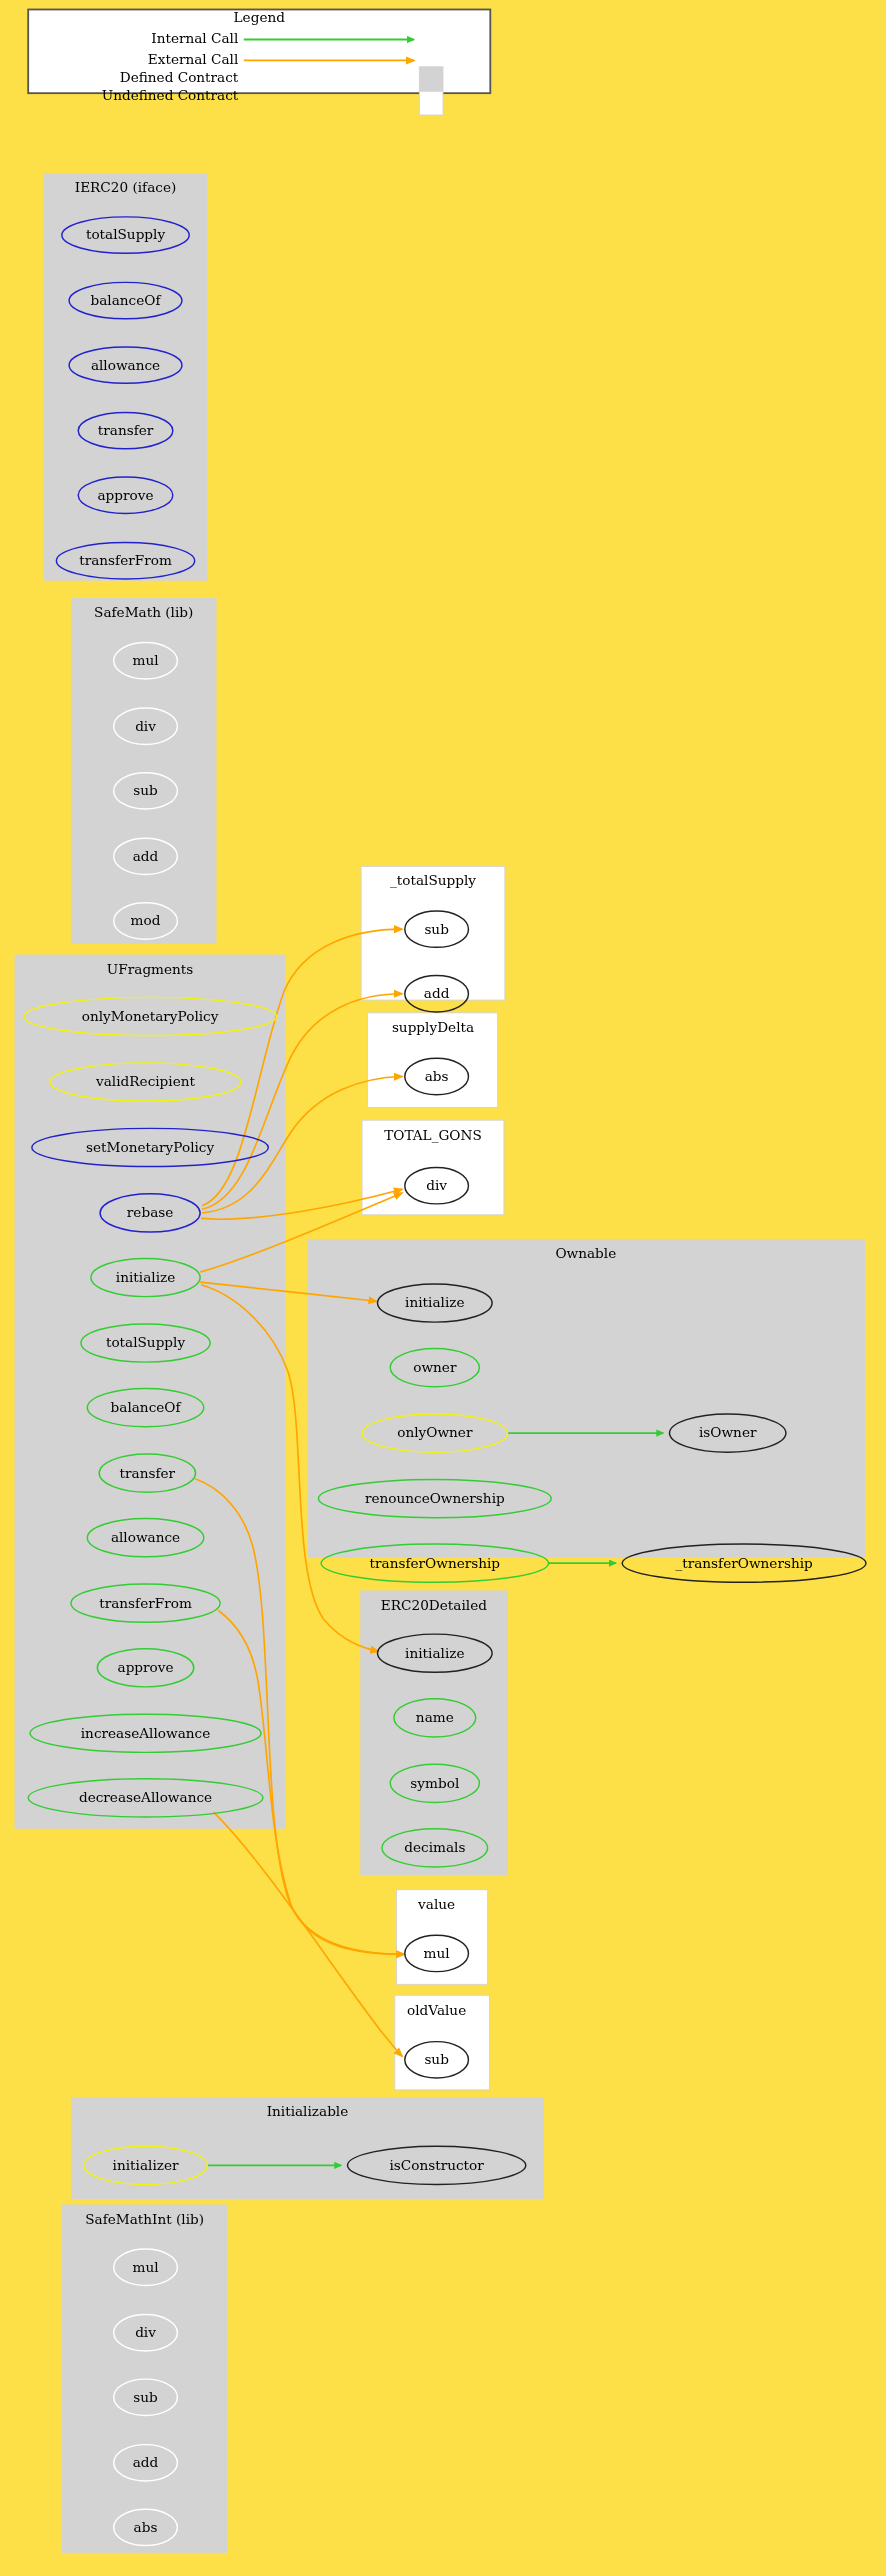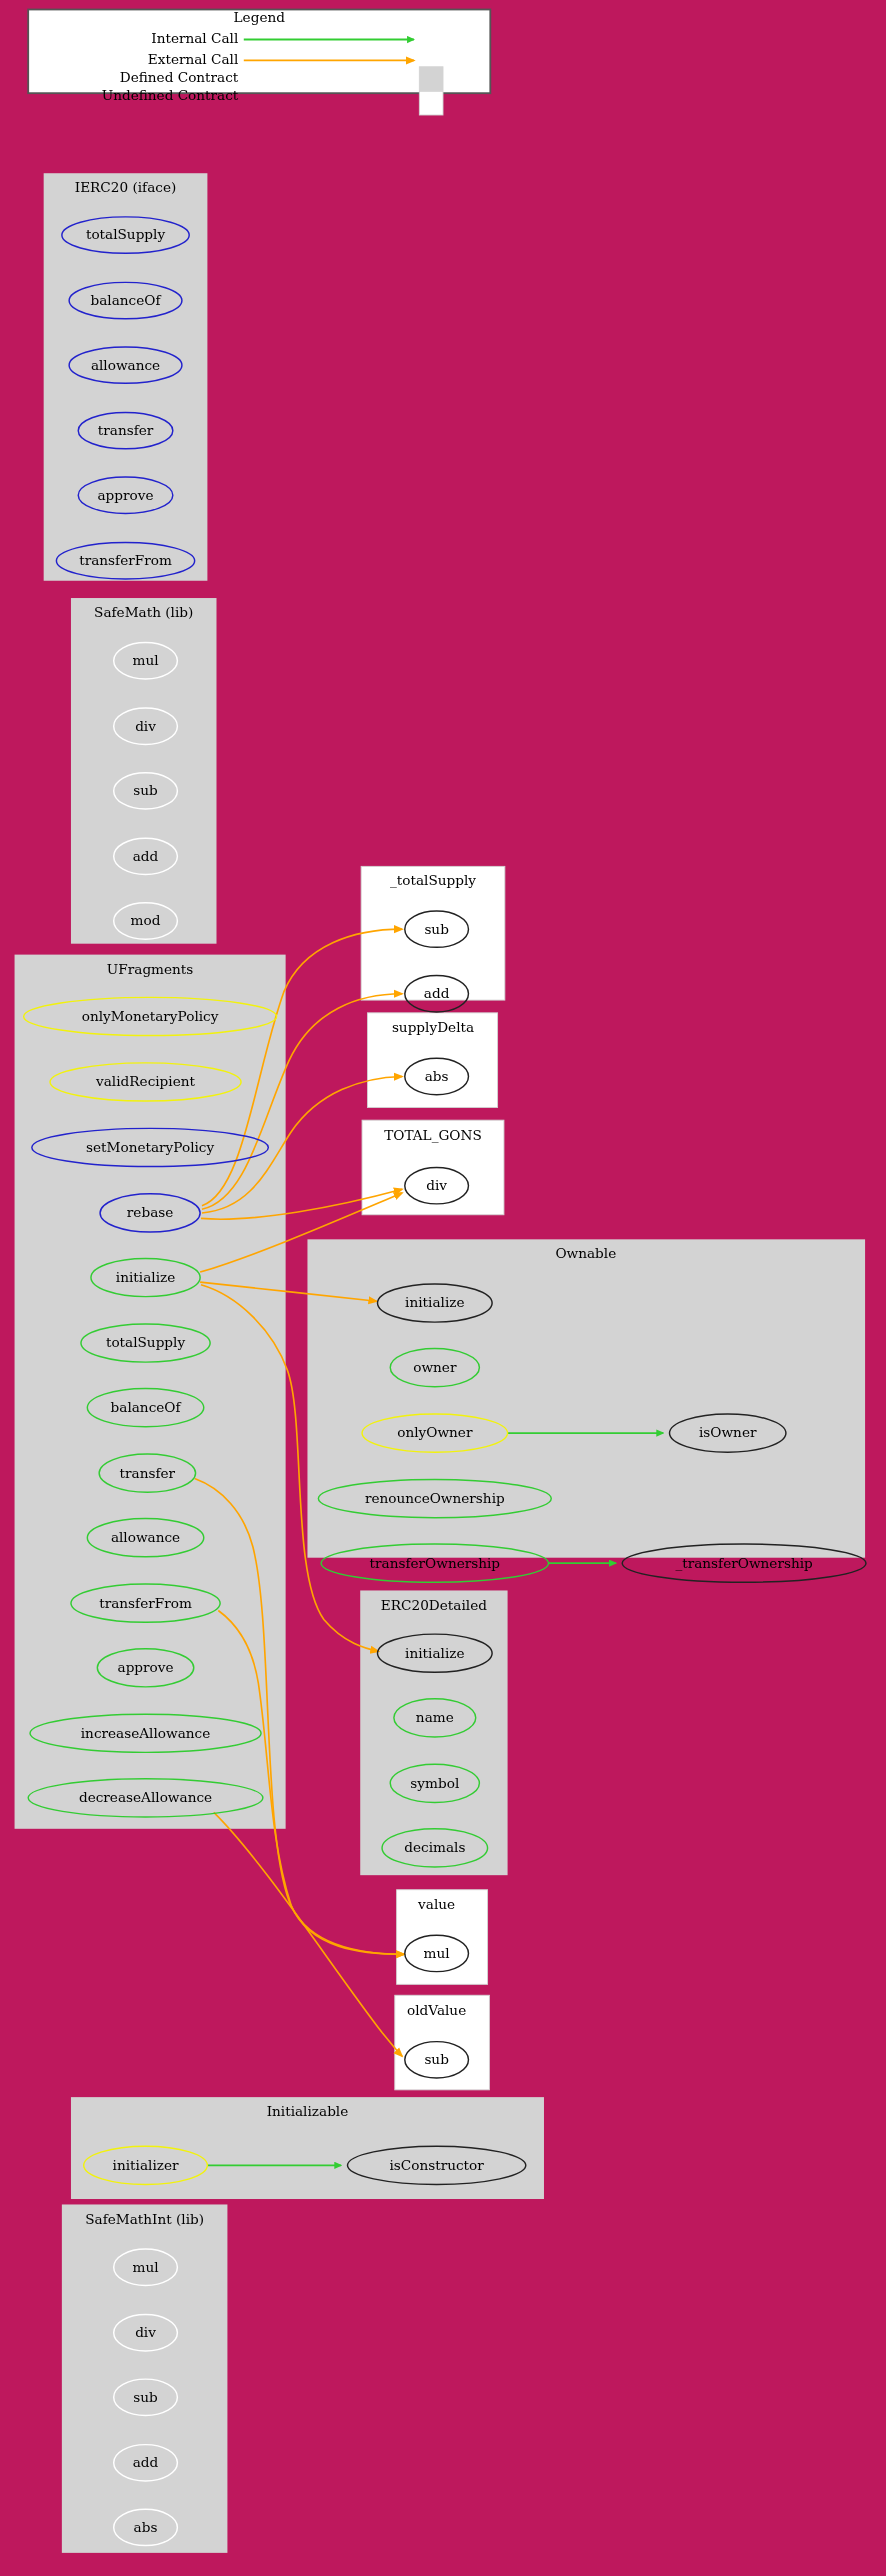--- a/index.html
+++ b/index.html
@@ -1,17 +1,17 @@
 <!DOCTYPE html>
 <html style="font-size:14.6px"><head>
 <meta charset="utf-8">
 <style>
   html,body{margin:0;padding:0;background:#ffffff;}
   body{font-family:"DejaVu Serif","Liberation Serif",serif;}
-  #stage{position:relative;width:886px;height:2576px;background:#be185d;overflow:hidden;}
+  #stage{position:relative;width:886px;height:2576px;background:#fde047;overflow:hidden;}
   svg{display:block;}
   .cl-title{font-family:"DejaVu Serif","Liberation Serif",serif;font-size:15px;fill:#000;text-anchor:middle;}
   .nd-label{font-family:"DejaVu Serif","Liberation Serif",serif;font-size:15px;fill:#000;text-anchor:middle;dominant-baseline:middle;}
   .lg-label{font-family:"DejaVu Serif","Liberation Serif",serif;font-size:15px;fill:#000;text-anchor:end;dominant-baseline:middle;}
 </style>
 </head>
 <body>
 
 <div id="stage">
 <svg id="graph" width="886" height="2576" viewBox="0 0 974 2831" xmlns="http://www.w3.org/2000/svg">

